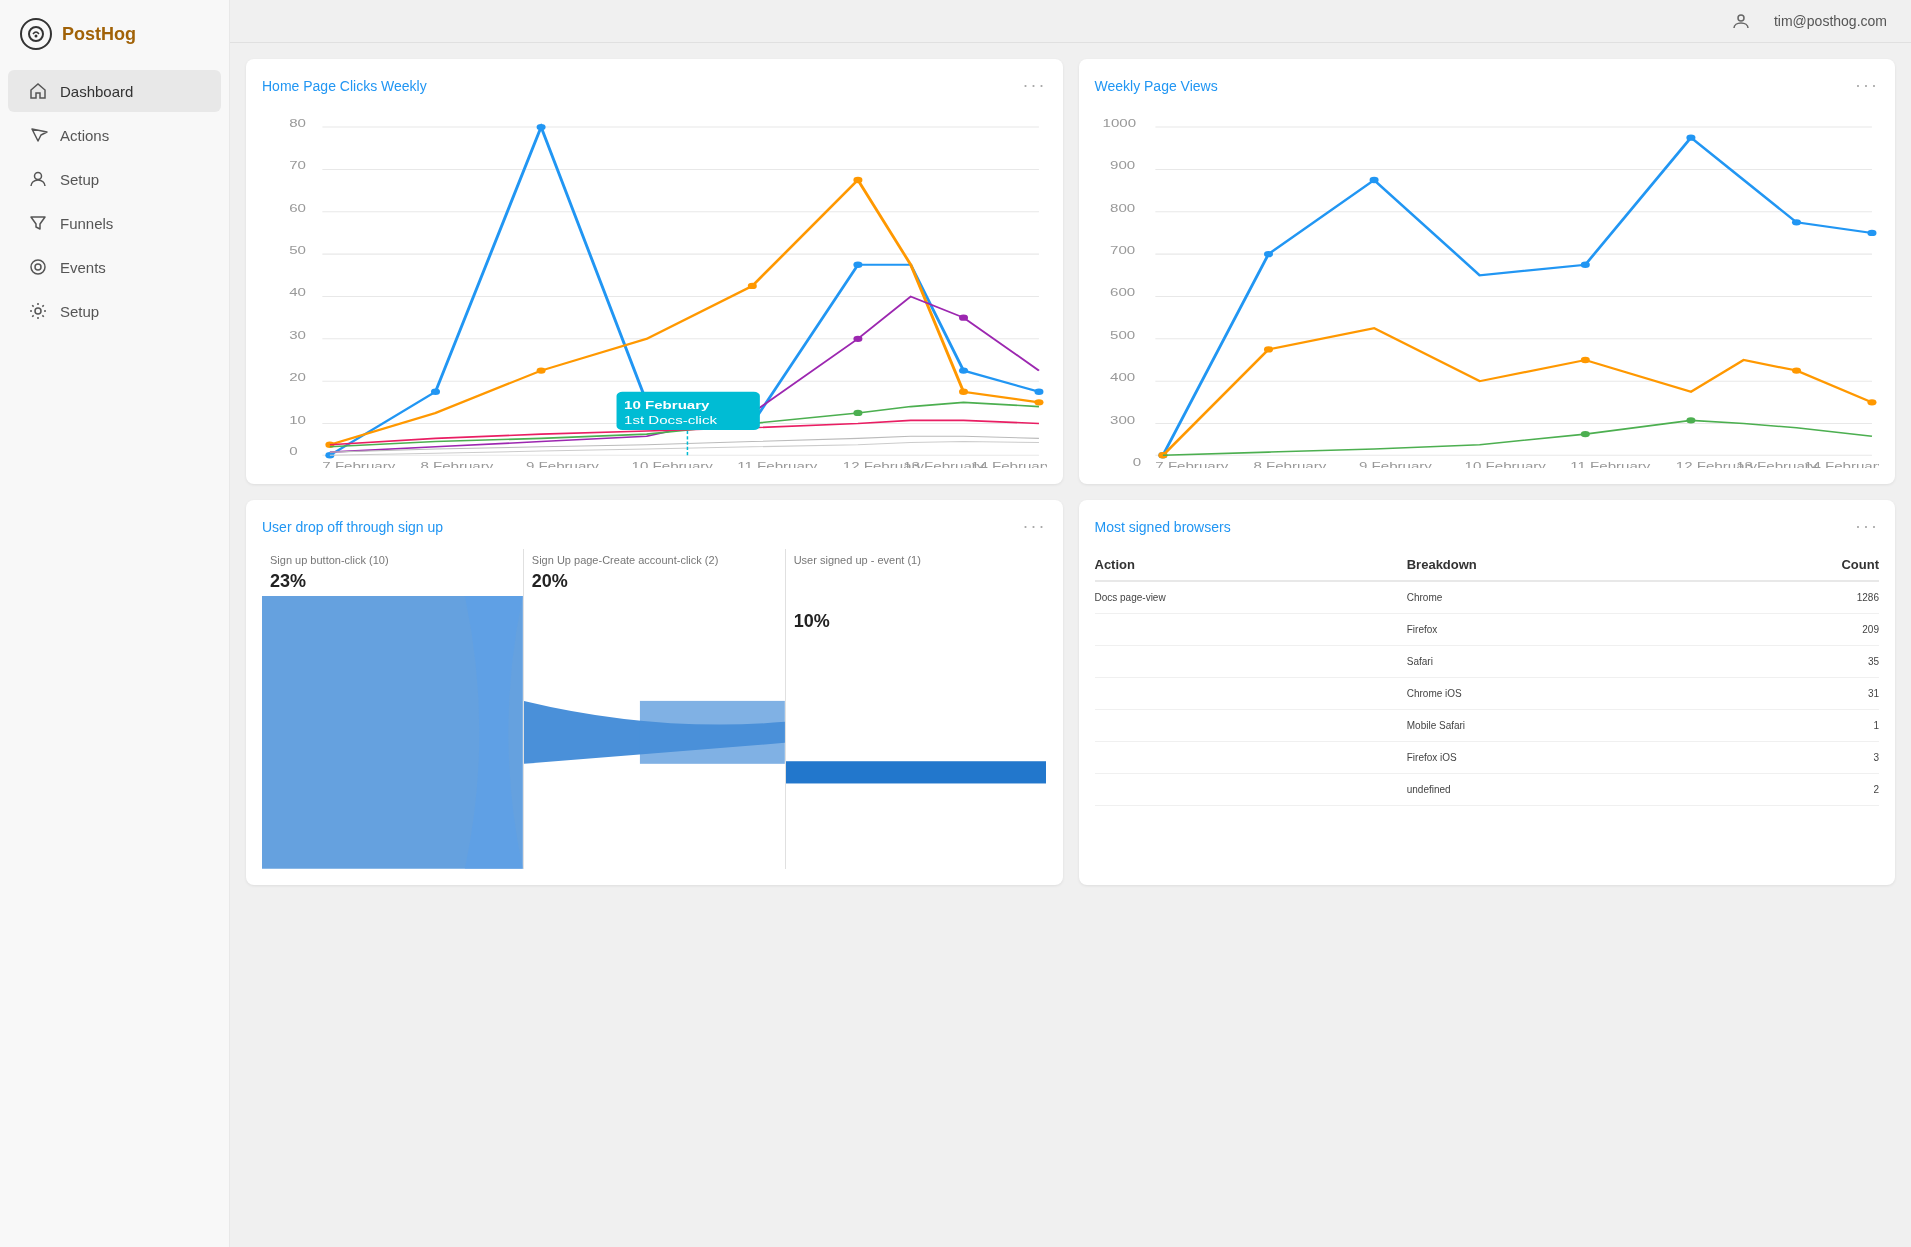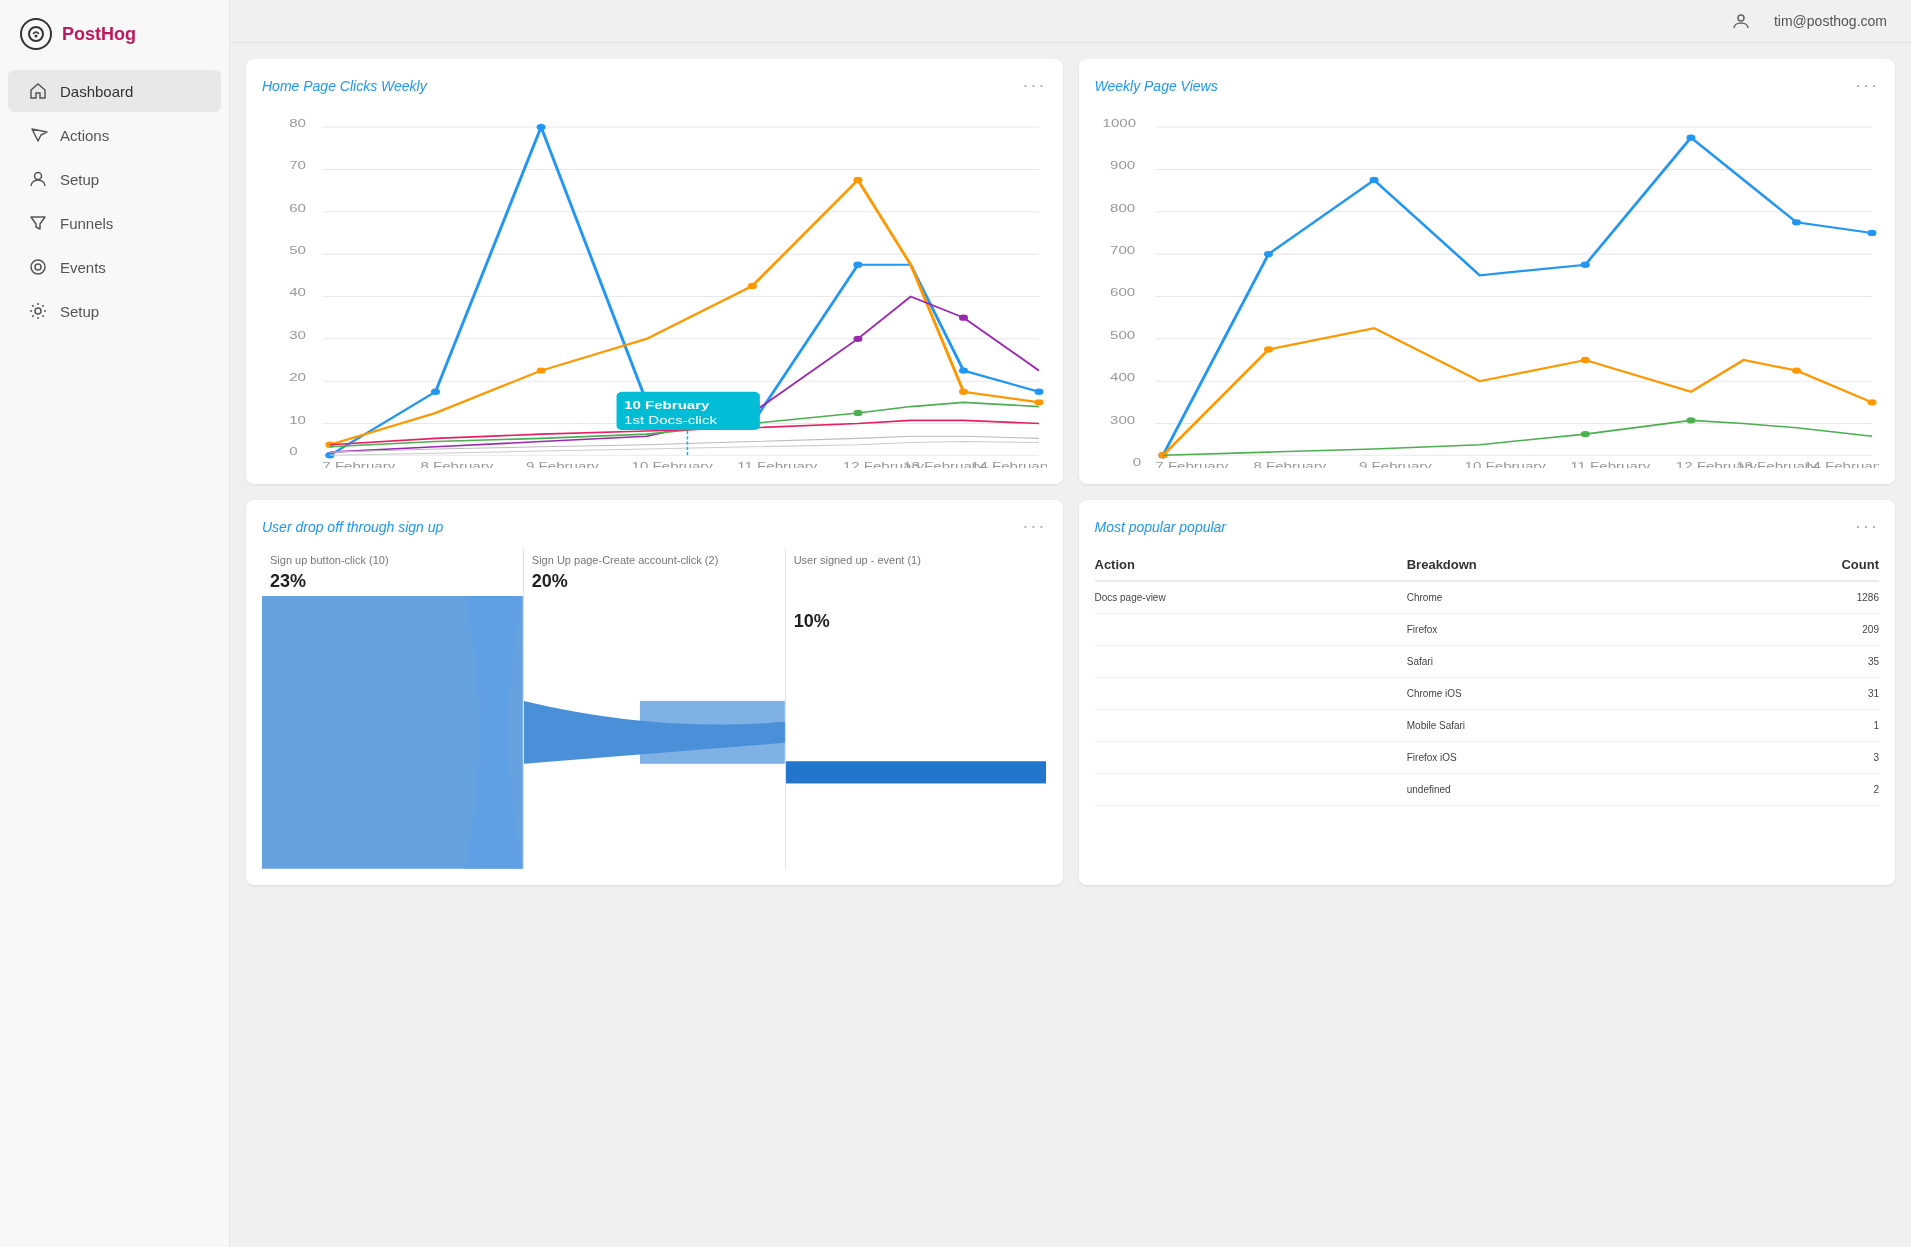--- a/index.html
+++ b/index.html
@@ -15,21 +15,21 @@
       padding: 0;
       flex-shrink: 0;
     }
     .sidebar-logo {
       display: flex;
       align-items: center;
       gap: 10px;
       padding: 18px 20px;
       font-size: 18px;
       font-weight: 600;
-      color: #be185d;
+      color: #a16207;
     }
     .logo-icon {
       width: 32px;
       height: 32px;
       border: 2px solid #333;
       border-radius: 50%;
       display: flex;
       align-items: center;
       justify-content: center;
       font-size: 14px;
@@ -90,21 +90,20 @@
     .card-header {
       display: flex;
       justify-content: space-between;
       align-items: center;
       margin-bottom: 12px;
     }
     .card-title {
       color: #2196f3;
       font-size: 14px;
       font-weight: 500;
-      font-style: italic;
     }
     .card-menu {
       color: #aaa;
       font-size: 18px;
       cursor: pointer;
       letter-spacing: 2px;
     }
 
     
     .chart-container { width: 100%; height: 360px; position: relative; }
@@ -409,21 +408,21 @@
             <svg width="100%" height="100%" viewBox="0 0 180 260" preserveAspectRatio="none">
               <rect x="0" y="115" width="180" height="30" fill="#2277cc"></rect>
             </svg>
           </div>
         </div>
       </div>
     </div>
 
     <div class="card">
       <div class="card-header">
-        <span class="card-title">Most popular popular</span>
+        <span class="card-title">Most signed browsers</span>
         <span class="card-menu">···</span>
       </div>
       <table class="browser-table">
         <thead>
           <tr>
             <th>Action</th>
             <th>Breakdown</th>
             <th>Count</th>
           </tr>
         </thead>

